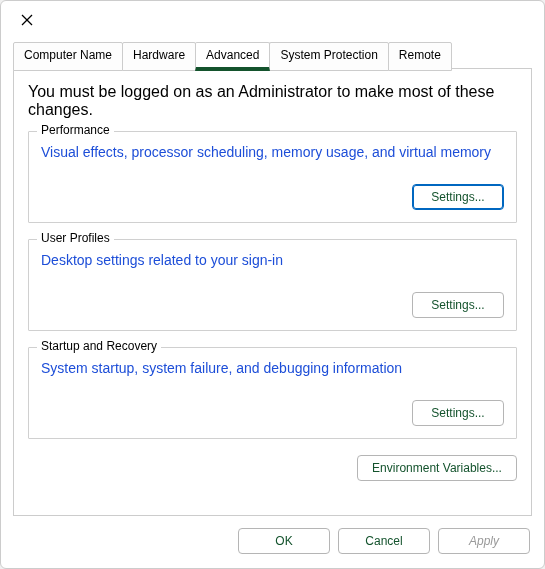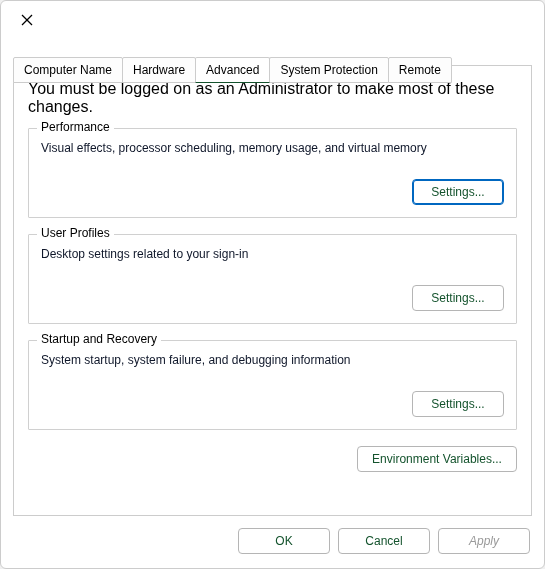--- a/index.html
+++ b/index.html
@@ -45,38 +45,38 @@
     }
     .body-area {
       flex: 1;
       padding: 2px 12px 0 12px;
       display: flex;
       flex-direction: column;
     }
     .tabs {
       display: flex;
       position: relative;
-      top: 18px;
+      top: 3px;
       z-index: 2;
     }
     .tab {
       border: 1px solid #ccc;
       background: #fdfdfd;
       padding: 5px 10px;
       font-size: 12px;
       color: #000;
       cursor: pointer;
       border-top-left-radius: 2px;
       border-top-right-radius: 2px;
       margin-right: -1px;
       border-bottom: 1px solid #ccc;
     }
     .tab.active {
       background: #ffffff;
-      border-bottom: 1px solid #14532d;
+      border-bottom: 4px solid #14532d;
       position: relative;
       z-index: 3;
     }
     .tab-page {
       border: 1px solid #ccc;
       background: #ffffff;
       flex: 1;
       padding: 14px 14px 10px 14px;
       position: relative;
       z-index: 1;
@@ -96,22 +96,22 @@
     .groupbox .legend {
       position: absolute;
       top: -9px;
       left: 8px;
       background: #ffffff;
       padding: 0 4px;
       font-size: 12px;
       color: #000;
     }
     .groupbox .desc {
-      font-size: 12px;
-      color: #0f172a;
+      font-size: 14px;
+      color: #1d4ed8;
       margin-bottom: 24px;
     }
     .btn-row {
       display: flex;
       justify-content: flex-end;
     }
     button.btn {
       font-family: inherit;
       font-size: 12px;
       background: #ffffff;

